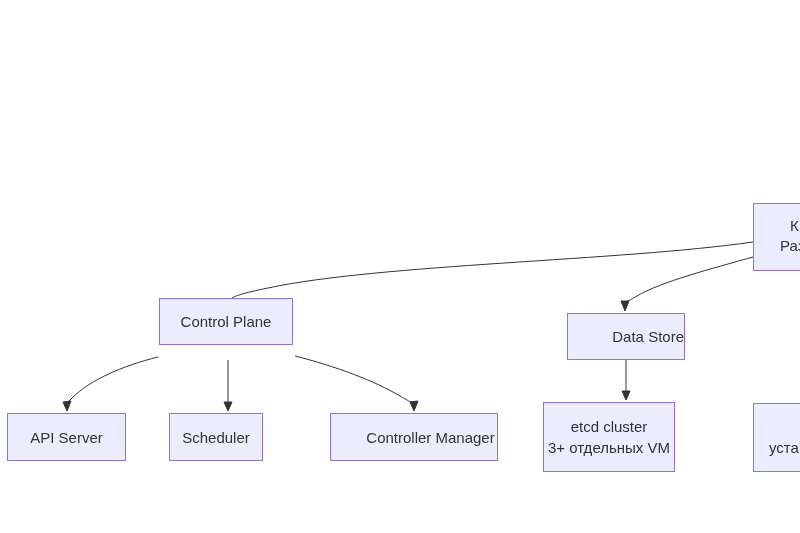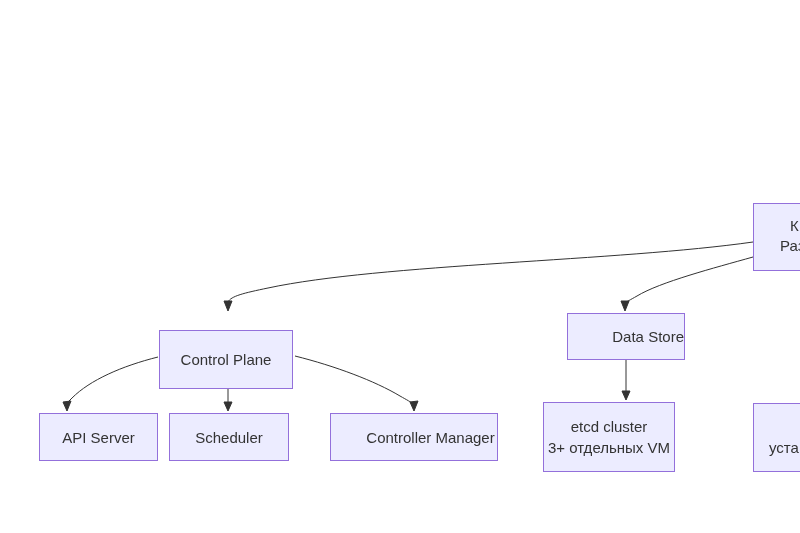--- a/index.html
+++ b/index.html
@@ -45,24 +45,24 @@
   }
   .node.partial span {
     position: absolute;
     white-space: nowrap;
     color: #333333;
     font-size: 15px;
     line-height: 16px;
   }
   
   .n-cluster       { left: 753px; top: 203px; width: 140px; height: 68px; }
-  .n-control-plane { left: 159px; top: 330px; width: 134px; height: 59px; }
+  .n-control-plane { left: 159px; top: 298px; width: 134px; height: 47px; }
   .n-data-store    { left: 567px; top: 313px; width: 118px; height: 47px; align-items: flex-end; }
-  .n-api-server    { left: 7px;   top: 413px; width: 119px; height: 48px; margin-left: 32px; }
-  .n-scheduler     { left: 169px; top: 413px; width: 120px; height: 48px; }
+  .n-api-server    { left: 7px;   top: 413px; width: 119px; height: 48px; }
+  .n-scheduler     { left: 169px; top: 413px; width: 94px; height: 48px; }
   .n-controller    { left: 330px; top: 413px; width: 168px; height: 48px; padding-left: 33px; }
   .n-etcd          { left: 543px; top: 402px; width: 132px; height: 70px; }
   .n-right-bottom  { left: 753px; top: 403px; width: 140px; height: 69px; }
 
   .n-cluster .frag-line1 { left: 36px; top: 14px; }
   .n-cluster .frag-line2 { left: 26px; top: 34px; }
   .n-right-bottom .frag-line2 { left: 15px; top: 36px; }
 </style>
 </head>
 <body>

